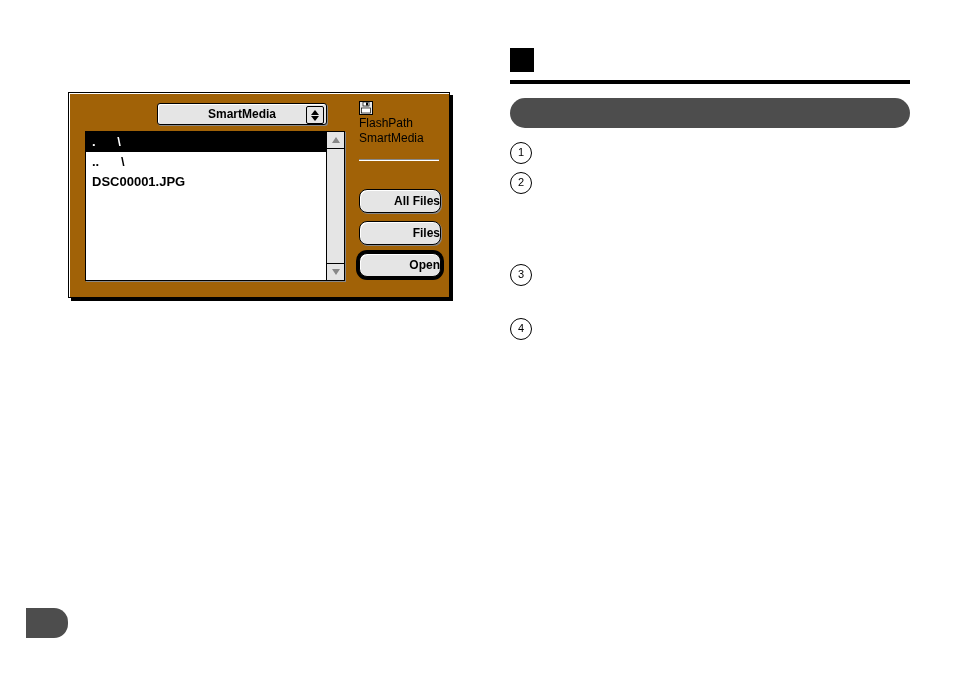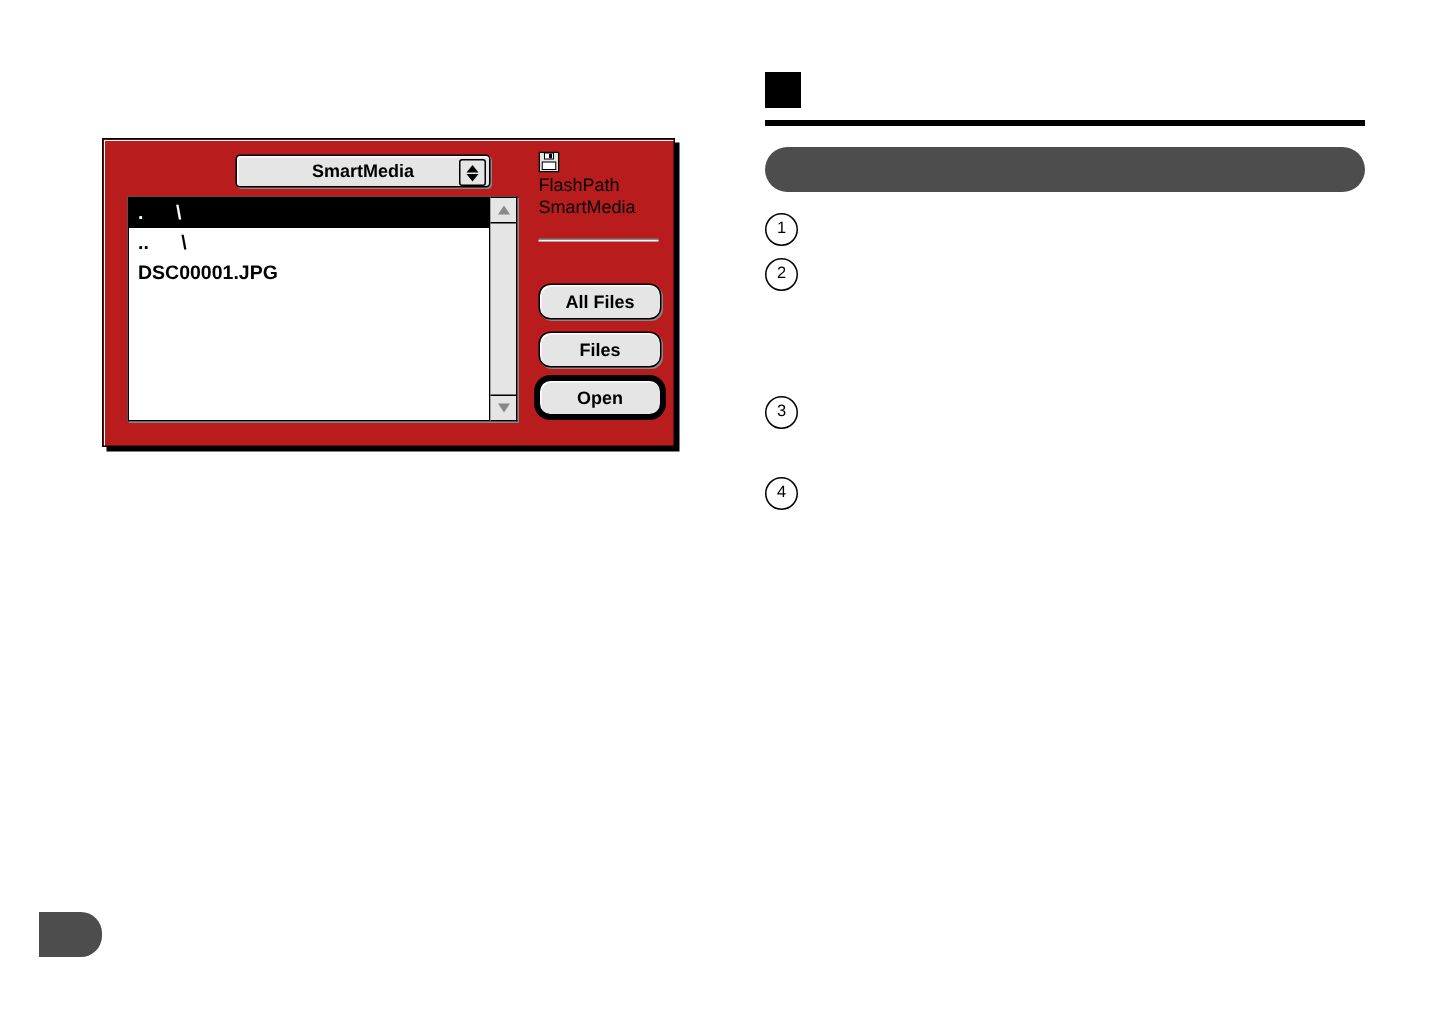--- a/index.html
+++ b/index.html
@@ -18,21 +18,21 @@
   .step.s1{margin-bottom:8px}
   .step.s2{margin-bottom:70px}
   .step.s3{margin-bottom:32px}
 
   
   .pgtab{position:absolute;left:26px;top:608px;width:42px;height:30px;
          background:#4d4d4d;border-top-right-radius:14px;border-bottom-right-radius:14px}
 
   
   .dlg{position:absolute;left:68px;top:92px;width:380px;height:204px;
-       background:#b91c1c;border:1px solid #000;
+       background:#a16207;border:1px solid #000;
        box-shadow:inset 1px 1px 0 #fff,3px 3px 0 #000}
 
   .popup{position:absolute;left:88px;top:10px;width:168px;height:20px;
          background:#e5e5e5;border:1px solid #000;border-radius:3px;
          box-shadow:inset 1px 1px 0 #fff,1px 1px 0 #888;font-size:12px;
          font-weight:bold;text-align:center;line-height:20px}
   .popup .arrbox{position:absolute;right:2px;top:2px;width:16px;height:16px;
                  border:1px solid #000;border-radius:2px;background:#e5e5e5;
                  display:flex;flex-direction:column;align-items:center;justify-content:center}
   .popup .arrbox .u,.popup .arrbox .d{width:0;height:0}
@@ -62,21 +62,21 @@
   .vol .disk{display:inline-block;vertical-align:top;margin-right:4px}
   .vol .disk svg{display:block}
   .vol .txt{display:inline-block;vertical-align:top}
 
   .vdiv{position:absolute;left:290px;top:66px;width:80px;height:0;
         border-top:1px solid #888;box-shadow:0 1px 0 #fff}
 
   .btns{position:absolute;left:290px;top:96px;width:82px}
   .btns .b{height:22px;border:1px solid #000;border-radius:8px;background:#e5e5e5;
            box-shadow:inset 1px 1px 0 #fff,1px 1px 0 #888;font-size:12px;
-           font-weight:bold;text-align:center;line-height:22px;margin-bottom:8px;
+           font-weight:bold;text-align:right;line-height:22px;margin-bottom:8px;
            cursor:default}
   .btns .b.def{box-shadow:0 0 0 3px #000,inset 1px 1px 0 #fff}
 </style>
 </head>
 <body>
 <div class="page">
 
   <div class="rcol">
     <div class="blackbox"></div>
     <hr class="thick-hr">

